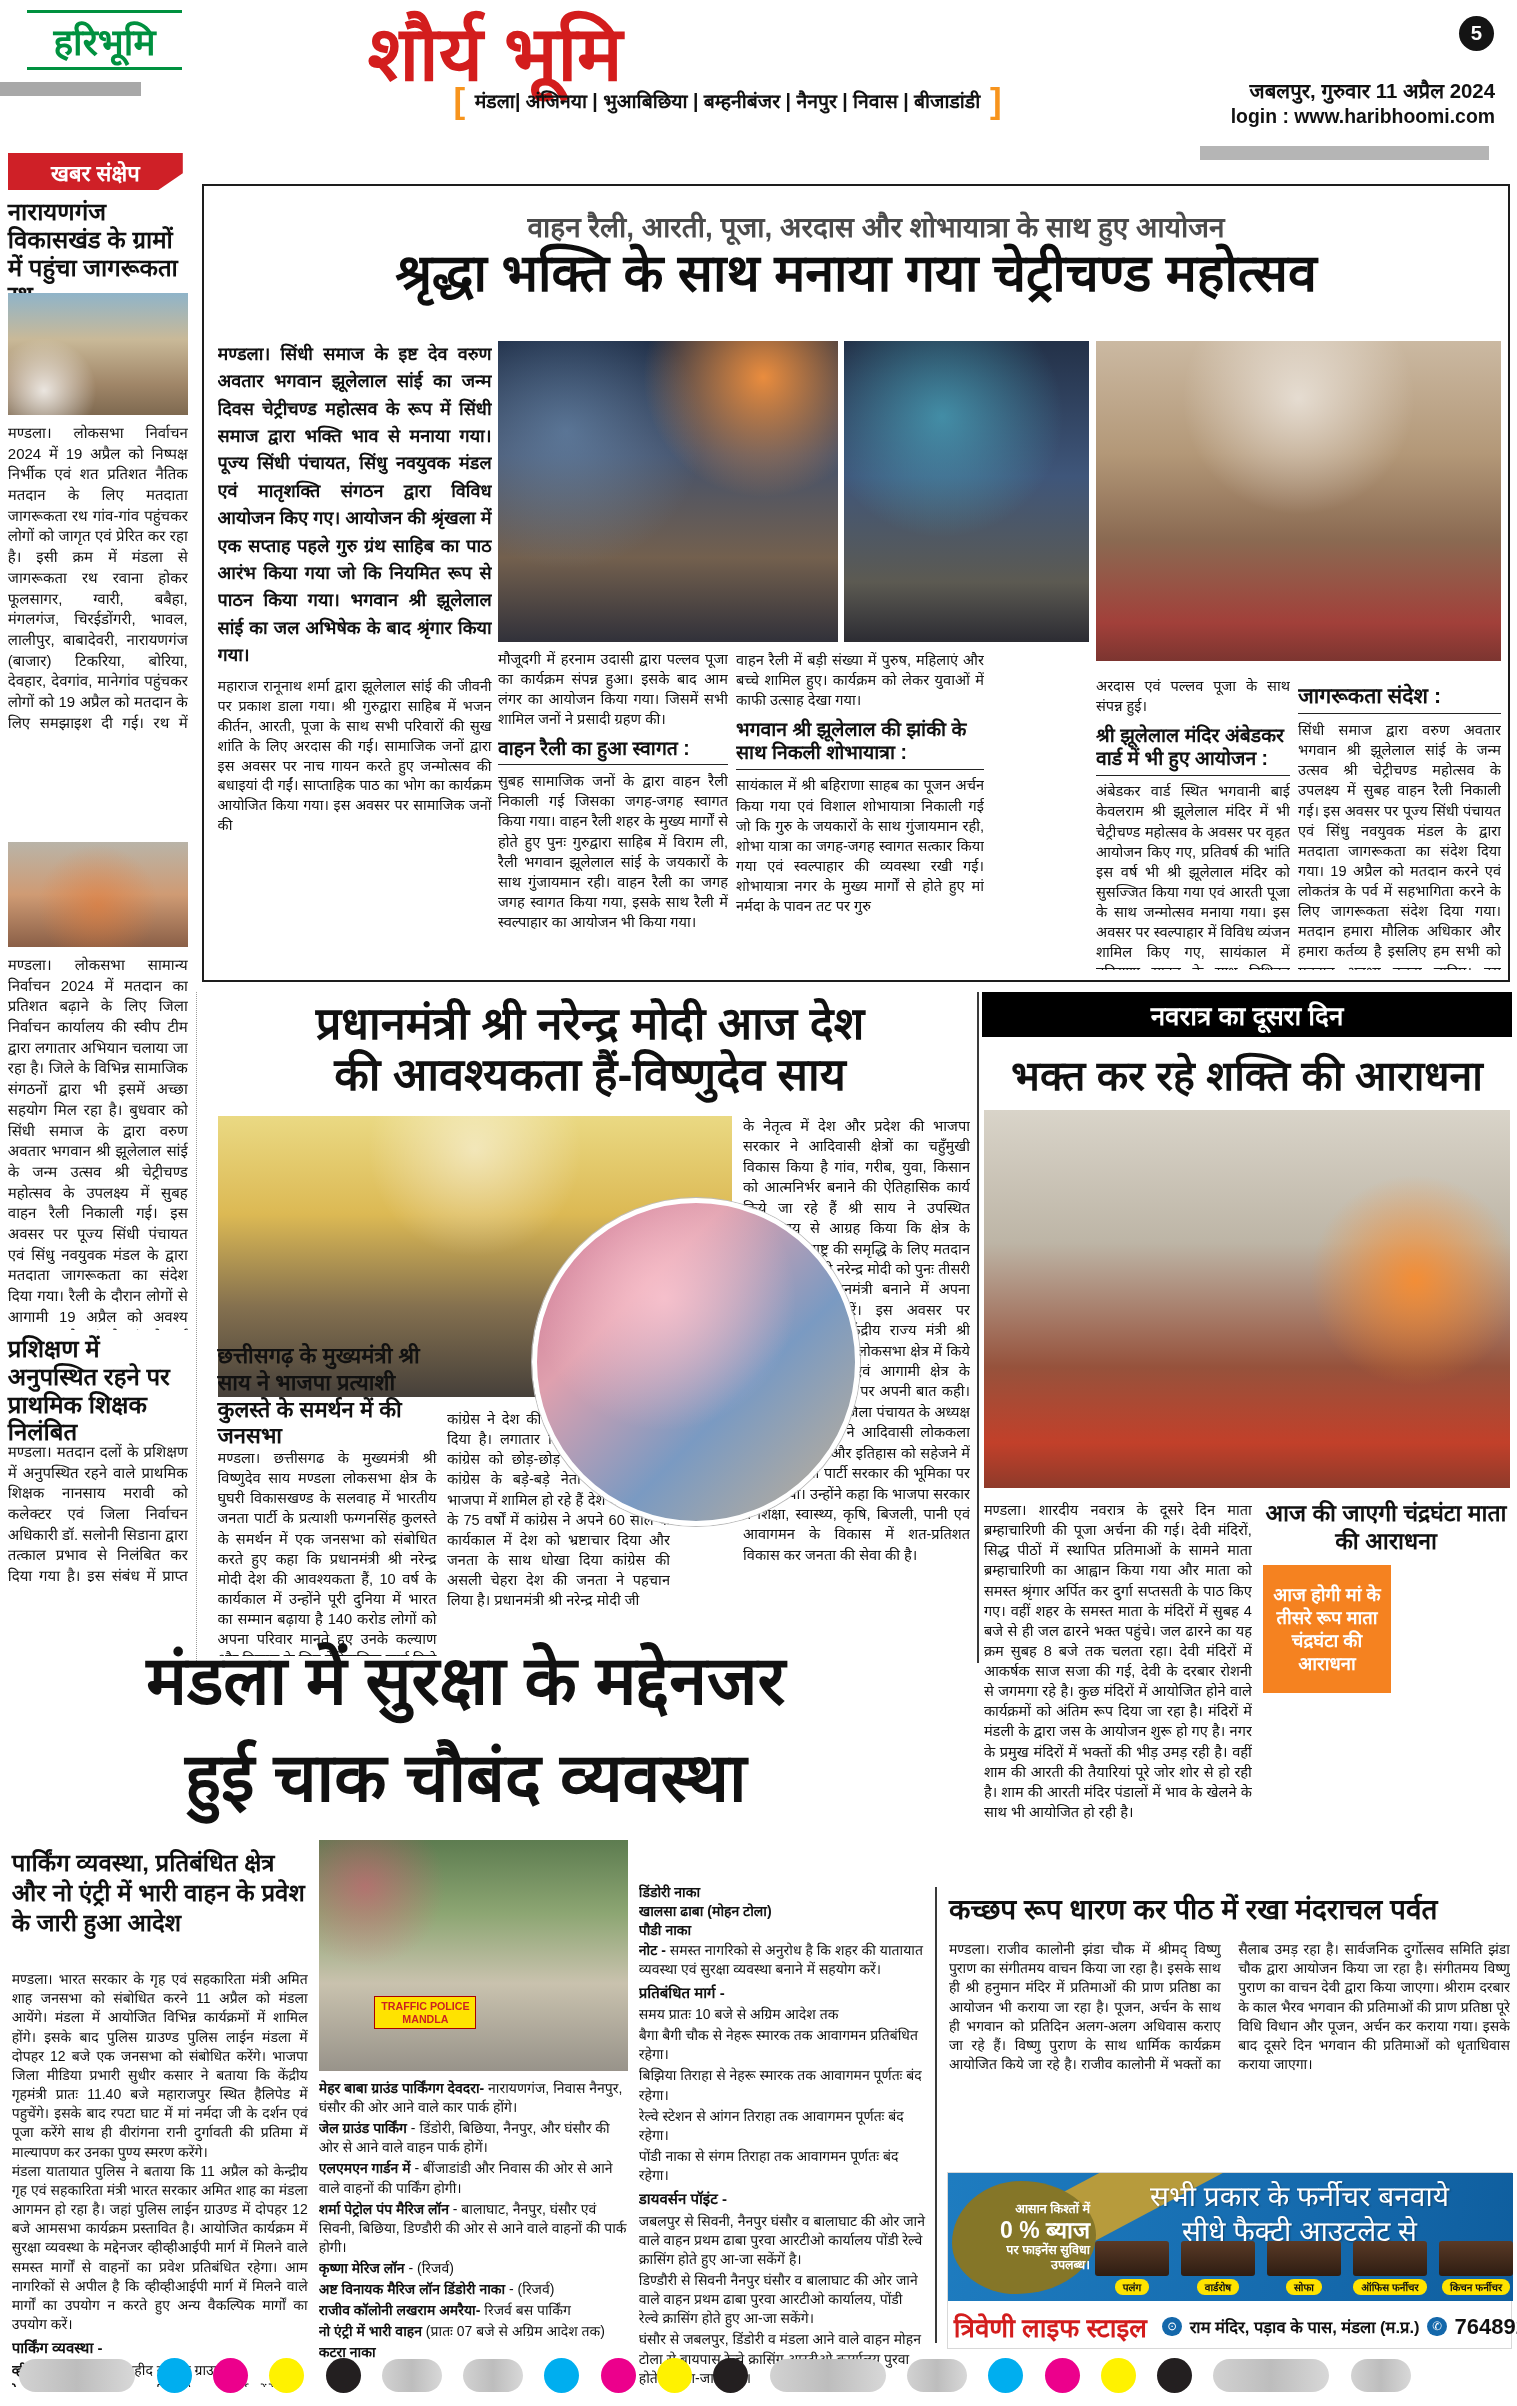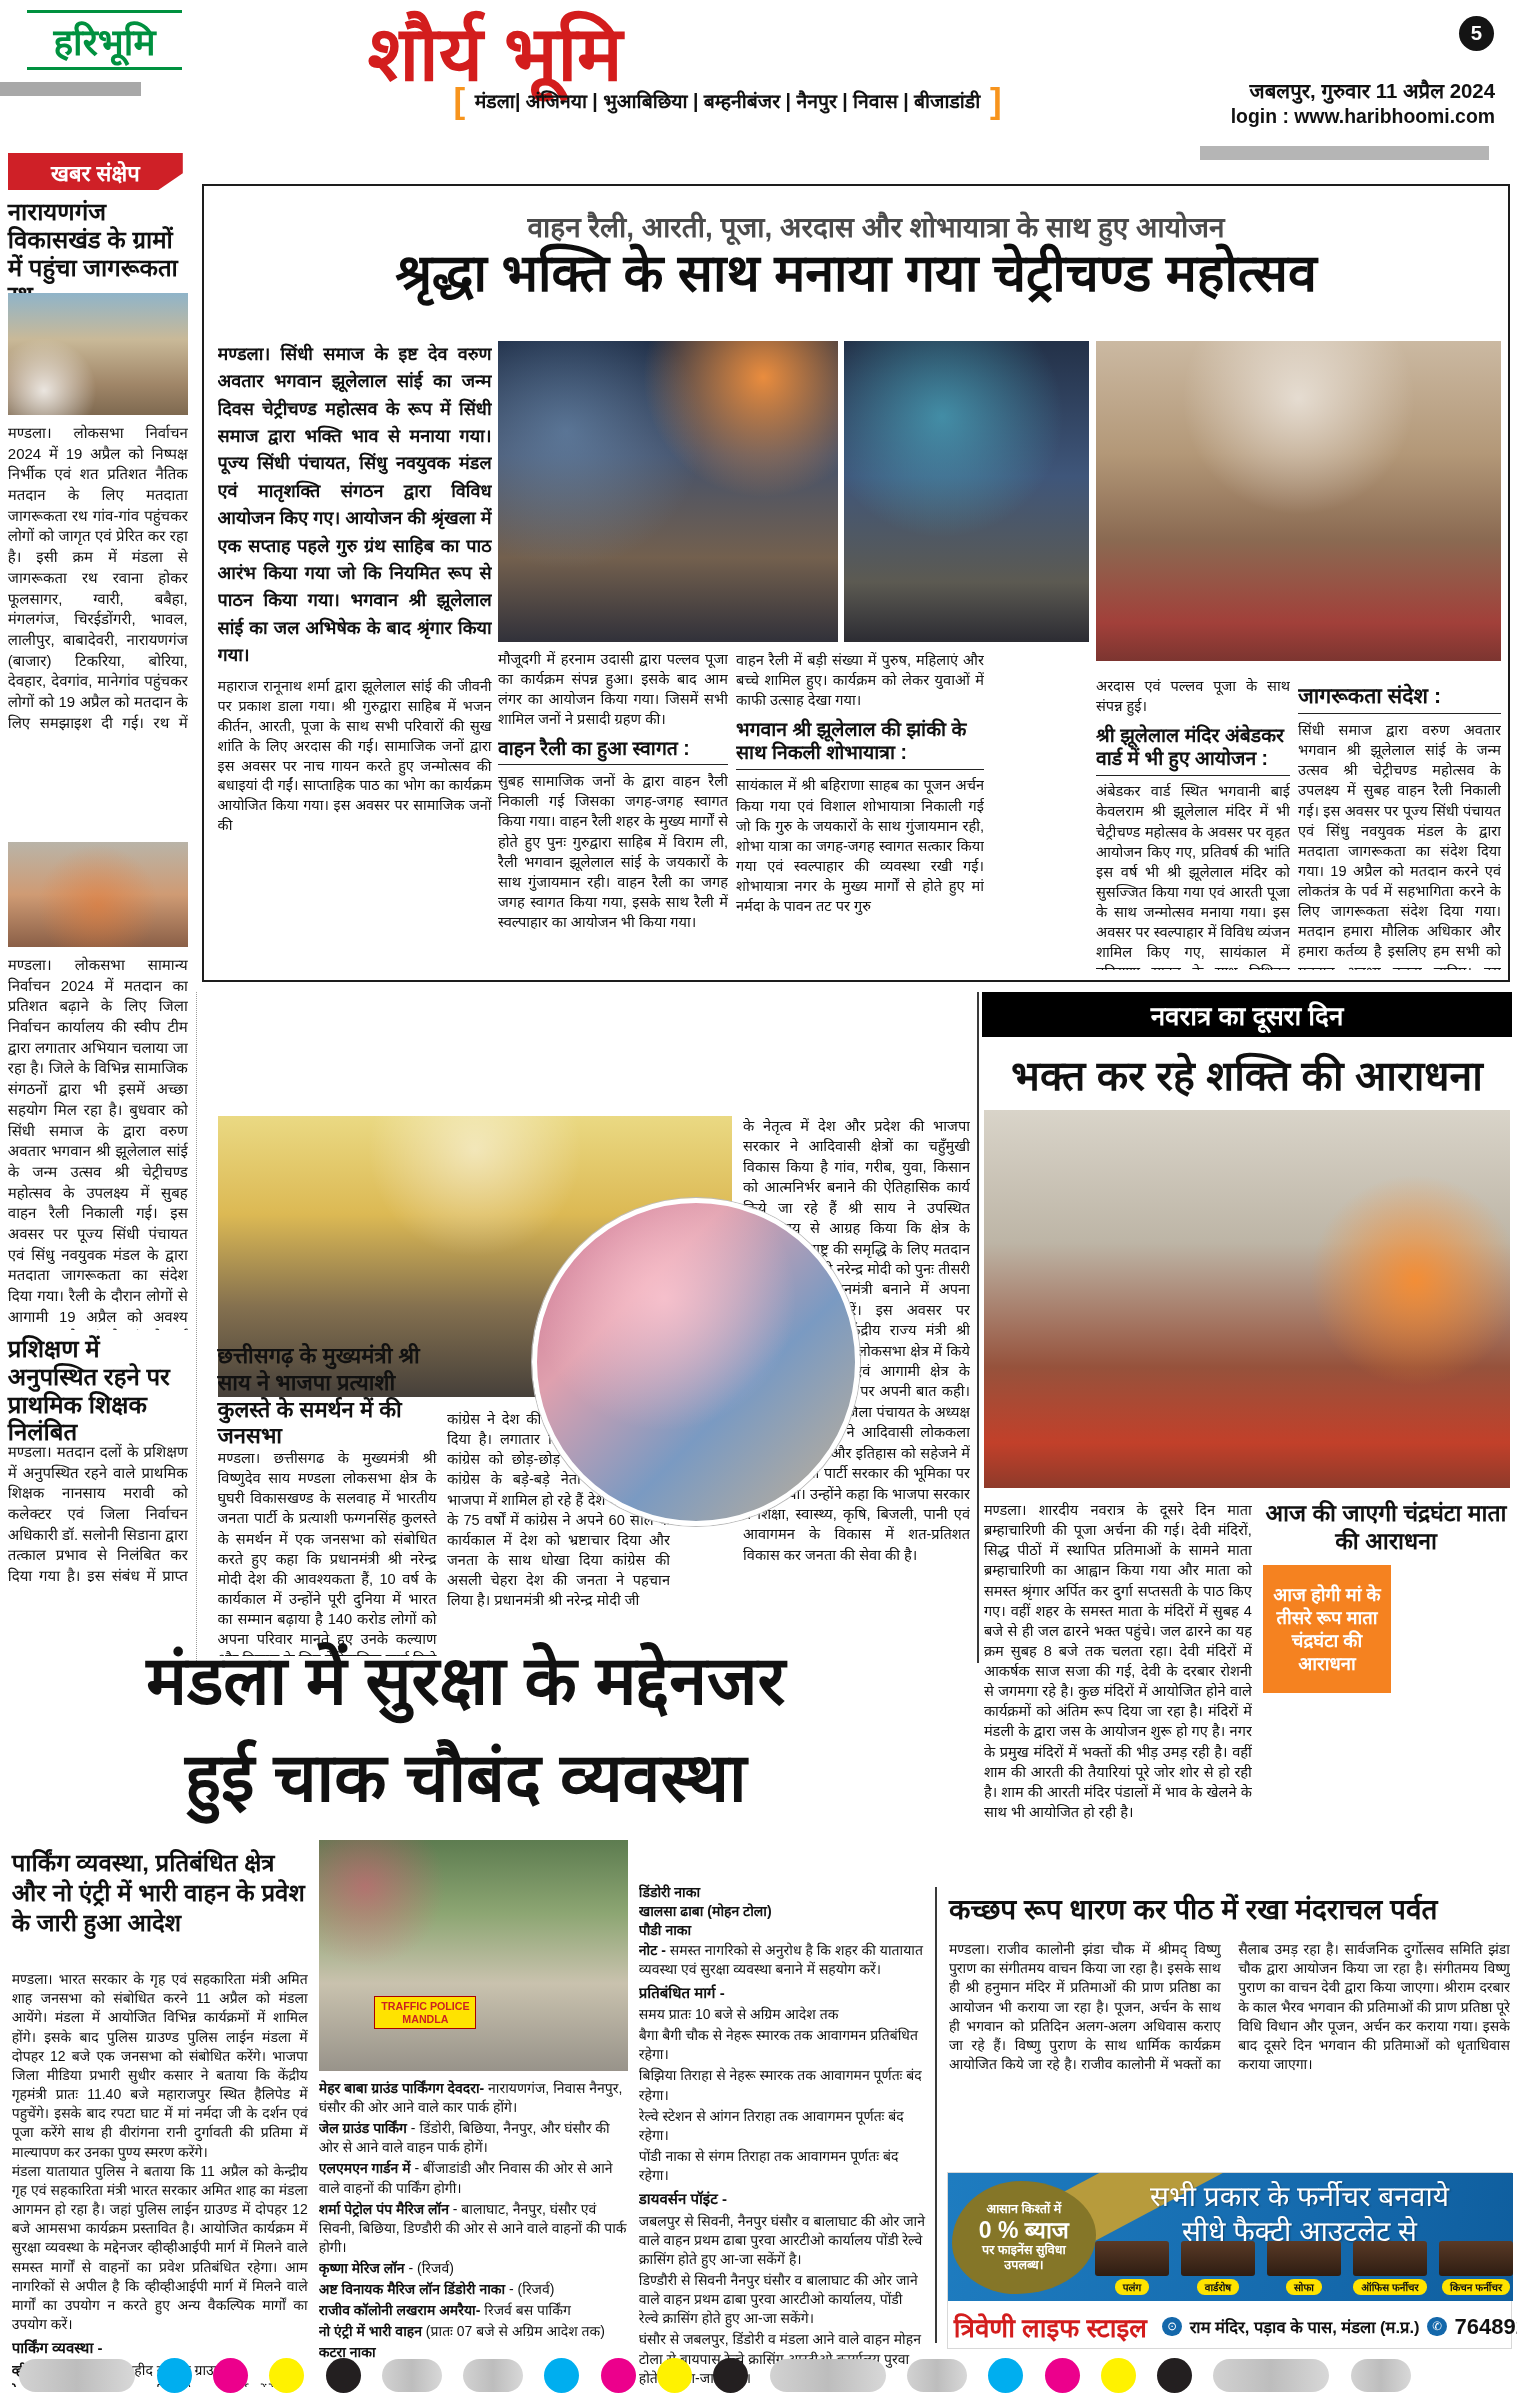--- a/index.html
+++ b/index.html
@@ -120,21 +120,21 @@
           font-size:14px;line-height:1.37;}
 
   
   .adbox{left:947px;top:2172px;width:565px;height:177px;border:1px solid #d8d8d8;}
   .ad-blue{left:0;top:0;width:565px;height:128px;
            background:linear-gradient(100deg,#1e7cc0 0%,#1468ab 70%,#0f5e9e 100%);overflow:hidden;}
   .ad-stripe{position:absolute;left:87px;top:-29px;width:252px;height:58px;background:#b79b3c;transform:rotate(-28deg);}
   .ad-head{position:absolute;left:146px;top:5.8px;width:411px;text-align:center;color:#fff;font-size:28px;
            font-weight:400;line-height:1.25;text-shadow:1px 1px 1.9px rgba(0,0,0,.4);}
   .ad-blob{position:absolute;left:3.9px;top:7.8px;width:144px;height:113px;background:#857628;color:#fff;
-           border-radius:48% 52% 55% 45%/55% 48% 52% 45%;display:flex;flex-direction:column;align-items:center;
+           border-radius:48% 52% 55% 45%/55% 48% 52% 45%;display:flex;flex-direction:column;align-items:flex-end;
            justify-content:center;text-align:center;line-height:1.15;padding:5.8px;}
   .ad-blob .s{font-size:12.6px;font-weight:800;}
   .ad-blob .b{font-size:23px;font-weight:900;}
   .ad-products{position:absolute;left:147px;top:68px;width:413px;display:flex;gap:12px;justify-content:space-between;}
   .ad-prod{width:78px;display:flex;flex-direction:column;align-items:center;}
   .ad-thumb{width:74px;height:35px;background:linear-gradient(180deg,#5a3a26,#2e1d12);border-radius:2.9px;}
   .ad-tag{margin-top:2.9px;background:#ffe300;border-radius:7.8px;font-size:10.2px;font-weight:800;padding:1px 7.8px;white-space:nowrap;}
   .ad-bottom{left:0;top:130px;width:565px;height:47px;display:flex;align-items:center;gap:7.8px;padding:0 5.8px;}
   .ad-brand{color:#d31d1d;font-size:26px;font-weight:900;white-space:nowrap;}
   .ad-sep{width:1.9px;height:33px;background:#c33;}
@@ -214,20 +214,24 @@
 
     <div class="abs m-colD clip">
       <div class="m-sub" style="font-size:21.3px;">जागरूकता संदेश :</div>
       <div class="m-txt just">सिंधी समाज द्वारा वरुण अवतार भगवान श्री झूलेलाल सांई के जन्म उत्सव श्री चेट्रीचण्ड महोत्सव के उपलक्ष्य में सुबह वाहन रैली निकाली गई। इस अवसर पर पूज्य सिंधी पंचायत एवं सिंधु नवयुवक मंडल के द्वारा मतदाता जागरूकता का संदेश दिया गया। 19 अप्रैल को मतदान करने एवं लोकतंत्र के पर्व में सहभागिता करने के लिए जागरूकता संदेश दिया गया। मतदान हमारा मौलिक अधिकार और हमारा कर्तव्य है इसलिए हम सभी को मतदान अवश्य करना चाहिए। इस अवसर पर बड़ी संख्या में सामाजिक जन मौजूद रहे।</div>
     </div>
   </div>
 
   <div class="abs vline-modi-l"></div>
   <div class="abs vline-modi-r"></div>
   <div class="abs modibox">
+    <div class="abs mo-head">
+      <div>प्रधानमंत्री श्री नरेन्द्र मोदी आज देश</div>
+      <div>की आवश्यकता हैं-विष्णुदेव साय</div>
+    </div>
     <div class="abs mo-photo ph-stage"></div>
     <div class="abs mo-col3 just clip">
       <span>के नेतृत्व में देश और प्रदेश की भाजपा सरकार ने आदिवासी क्षेत्रों का चहुँमुखी विकास किया है गांव, गरीब, युवा, किसान को आत्मनिर्भर बनाने की ऐतिहासिक कार्य किये जा रहे हैं श्री साय ने उपस्थित जनसमुदाय से आग्रह किया कि क्षेत्र के विकास तथा राष्ट्र की समृद्धि के लिए मतदान कर प्रधानमंत्री श्री नरेन्द्र मोदी को पुनः तीसरी बार देश का प्रधानमंत्री बनाने में अपना योगदान प्रदान करें। इस अवसर पर लोकसभा प्रत्याशी केंद्रीय राज्य मंत्री श्री फग्गन सिंह कुलस्ते ने लोकसभा क्षेत्र में किये गये विकास कार्यों एवं आगामी क्षेत्र के विकास की योजनाओं पर अपनी बात कही। स्वागत उदबोधन में जिला पंचायत के अध्यक्ष श्री संजय कुशराम ने आदिवासी लोककला संस्कृति विरासत और इतिहास को सहेजने में भारतीय जनता पार्टी</span>
       <span>सरकार की भूमिका पर जिक्र किया। उन्होंने कहा कि भाजपा सरकार ने शिक्षा, स्वास्थ्य, कृषि, बिजली, पानी एवं आवागमन के विकास में शत-प्रतिशत विकास कर जनता की सेवा की है।</span>
     </div>
     <div class="abs mo-sub">छत्तीसगढ़ के मुख्यमंत्री श्री साय ने भाजपा प्रत्याशी कुलस्ते के समर्थन में की जनसभा</div>
     <div class="abs mo-body1 just clip">मण्डला। छत्तीसगढ के मुख्यमंत्री श्री विष्णुदेव साय मण्डला लोकसभा क्षेत्र के घुघरी विकासखण्ड के सलवाह में भारतीय जनता पार्टी के प्रत्याशी फग्गनसिंह कुलस्ते के समर्थन में एक जनसभा को संबोधित करते हुए कहा कि प्रधानमंत्री श्री नरेन्द्र मोदी देश की आवश्यकता हैं, 10 वर्ष के कार्यकाल में उन्होंने पूरी दुनिया में भारत का सम्मान बढ़ाया है 140 करोड लोगों को अपना परिवार मानते हुए उनके कल्याण और विकास के लिए ऐतिहासिक कार्य किये हैं, श्री साय ने कहा कि आज पूरा विपक्ष और</div>
     <div class="abs mo-body2 just clip">कांग्रेस ने देश की जनता का विश्वास खो दिया है। लगातार विपक्ष टूट रहा है वहीं कांग्रेस को छोड़-छोड़ कर बड़ी संख्या में कांग्रेस के बड़े-बड़े नेता और कार्यकर्ता भाजपा में शामिल हो रहे हैं देश की आजादी के 75 वर्षों में कांग्रेस ने अपने 60 साल के कार्यकाल में देश को भ्रष्टाचार दिया और जनता के साथ धोखा दिया कांग्रेस की असली चेहरा देश की जनता ने पहचान लिया है। प्रधानमंत्री श्री नरेन्द्र मोदी जी</div>
     <div class="abs mo-circle"></div>
   </div>

